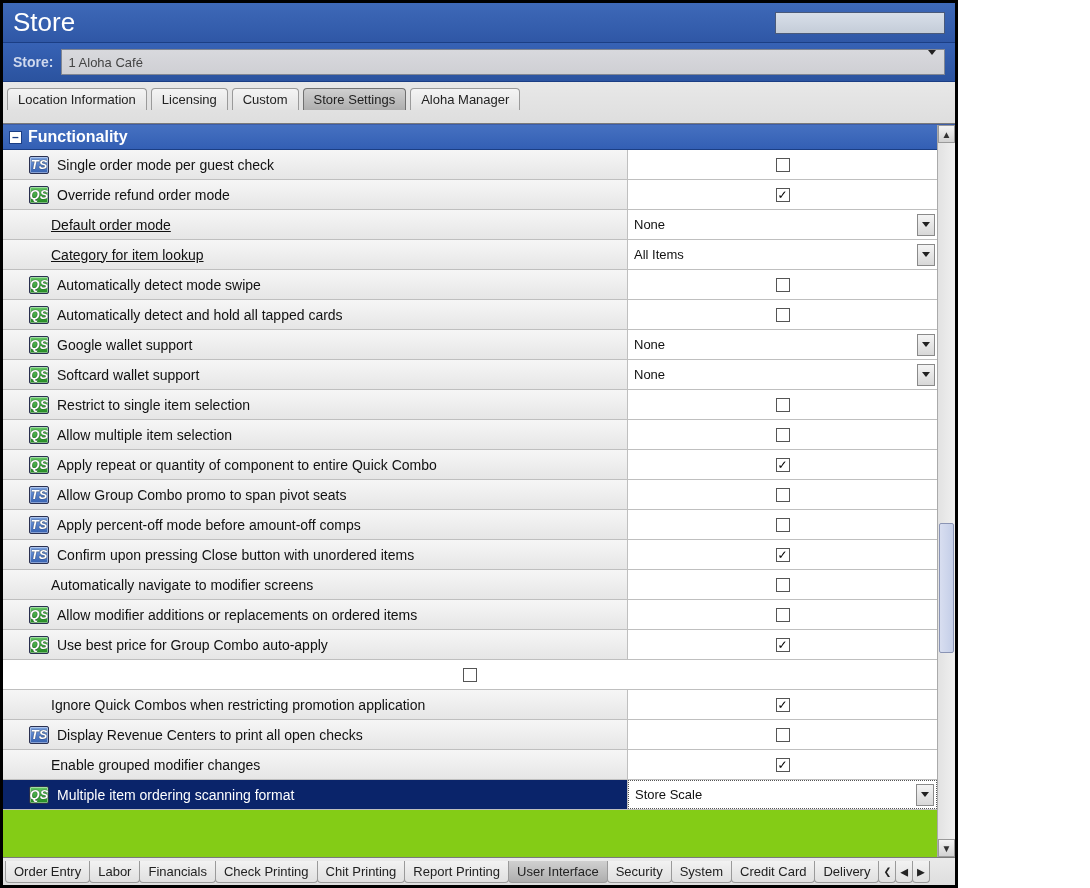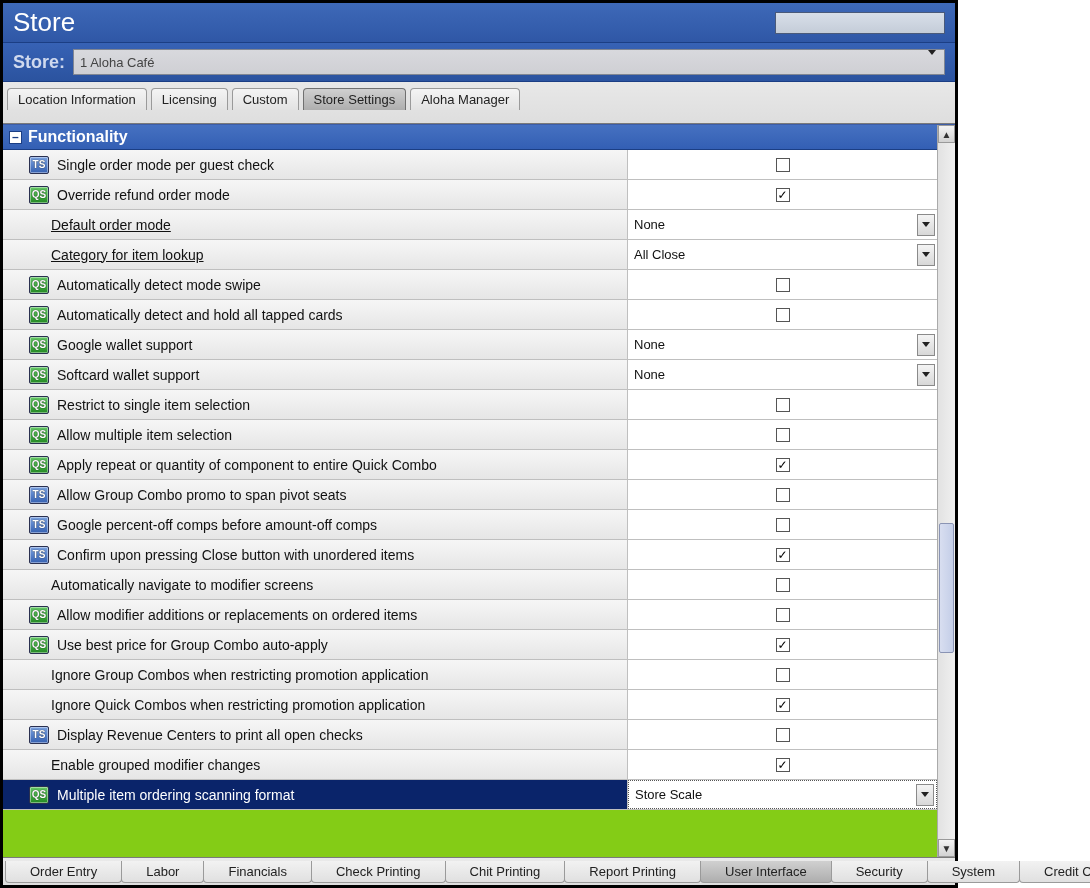--- a/index.html
+++ b/index.html
@@ -43,21 +43,21 @@
   .storebar {
     background: linear-gradient(to bottom, #3762b5, #2b539f);
     color: #c9d5ec;
     padding: 6px 10px;
     display: flex;
     align-items: center;
     gap: 8px;
     border-bottom: 1px solid #1b3e84;
   }
   .storebar .lbl {
-    font-size: 18px;
+    font-size: 14px;
     color: #cfd9ee;
     font-weight: bold;
   }
   .storebar .storesel {
     flex: 1;
     display: flex;
     align-items: center;
     background: linear-gradient(to bottom, #d8d9dd, #cfcfd4);
     border: 1px solid #808693;
     height: 26px;
@@ -205,23 +205,24 @@
     line-height: 12px;
     color: #000;
   }
   
   .badge {
     width: 20px; height: 18px;
     display:inline-flex;
     align-items:center;
     justify-content:center;
     border-radius: 2px;
-    font-size: 10px;
+    font-size: 13px;
     font-weight: bold;
     font-family: Arial, sans-serif;
+    font-style: italic;
     color: #fff;
     text-shadow: 0 0 1px #000;
     border: 1px solid #2a3050;
     box-shadow: inset 0 0 0 1px rgba(255,255,255,0.4);
   }
   .badge.ts { background: linear-gradient(to bottom,#7aa1e0,#3560b0); }
   .badge.qs { background: linear-gradient(to bottom,#66c866,#238a23); }
   
   .vscroll {
     width: 18px;
@@ -260,21 +261,21 @@
     background: linear-gradient(to bottom,#eaeaea,#dedede);
     display:flex;
     align-items:center;
     padding: 2px 2px;
     height: 28px;
   }
   .btab {
     border: 1px solid #9a9a9a;
     border-top: none;
     border-radius: 0 0 4px 4px;
-    padding: 3px 24px;
+    padding: 3px 8px;
     margin-right: -1px;
     background: linear-gradient(to bottom,#f2f2f2,#e0e0e0);
     color:#222;
     font-size:13px;
     white-space:nowrap;
   }
   .btab.active {
     background: linear-gradient(to bottom,#d0d0d0,#aeaeae);
   }
   .btab.nav {
@@ -352,21 +353,21 @@
               <div class="dropbtn">
                 <div class="tri"></div>
               </div>
             </div>
           </div>
           <div class="row">
             <div class="labelcell link">
               <span>Category for item lookup</span>
             </div>
             <div class="valuecell sel">
-              <span>All Close</span>
+              <span>All Items</span>
               <div class="dropbtn">
                 <div class="tri"></div>
               </div>
             </div>
           </div>
           <div class="row">
             <div class="labelcell">
               <span class="badge qs icon">QS</span>
               <span>Automatically detect mode swipe</span>
             </div>
@@ -439,21 +440,21 @@
               <span class="badge ts icon">TS</span>
               <span>Allow Group Combo promo to span pivot seats</span>
             </div>
             <div class="valuecell">
               <div class="chk"></div>
             </div>
           </div>
           <div class="row">
             <div class="labelcell">
               <span class="badge ts icon">TS</span>
-              <span>Google percent-off comps before amount-off comps</span>
+              <span>Apply percent-off mode before amount-off comps</span>
             </div>
             <div class="valuecell">
               <div class="chk"></div>
             </div>
           </div>
           <div class="row">
             <div class="labelcell">
               <span class="badge ts icon">TS</span>
               <span>Confirm upon pressing Close button with unordered items</span>
             </div>
@@ -481,23 +482,20 @@
           <div class="row">
             <div class="labelcell">
               <span class="badge qs icon">QS</span>
               <span>Use best price for Group Combo auto-apply</span>
             </div>
             <div class="valuecell">
               <div class="chk checked"></div>
             </div>
           </div>
           <div class="row">
-            <div class="labelcell">
-              <span>Ignore Group Combos when restricting promotion application</span>
-            </div>
             <div class="valuecell">
               <div class="chk"></div>
             </div>
           </div>
           <div class="row">
             <div class="labelcell">
               <span>Ignore Quick Combos when restricting promotion application</span>
             </div>
             <div class="valuecell">
               <div class="chk checked"></div>

